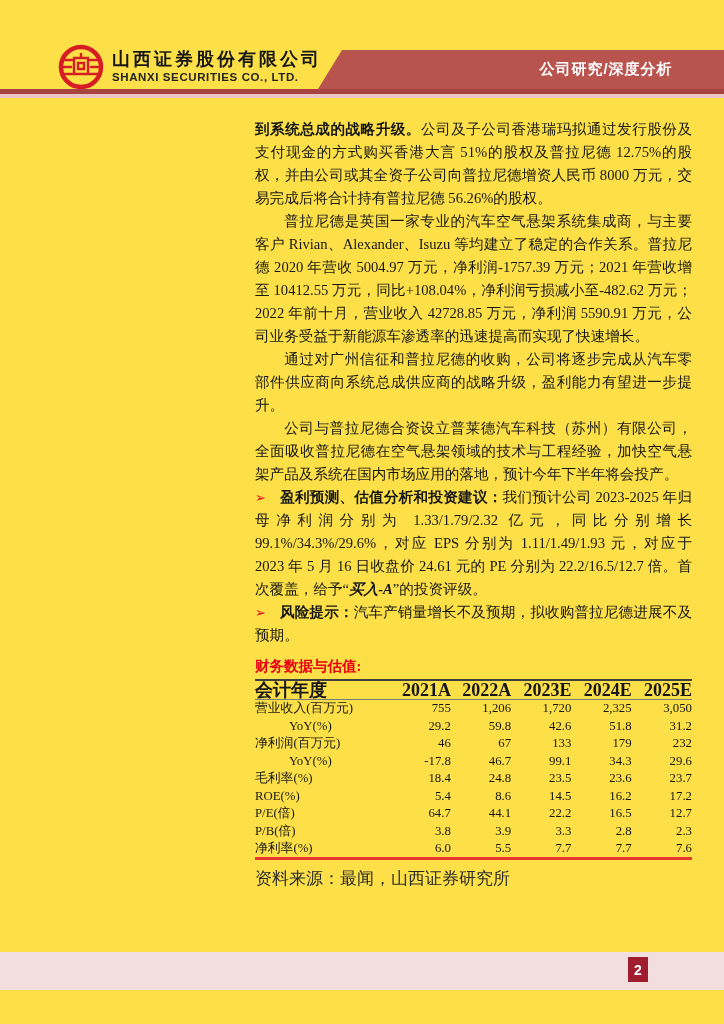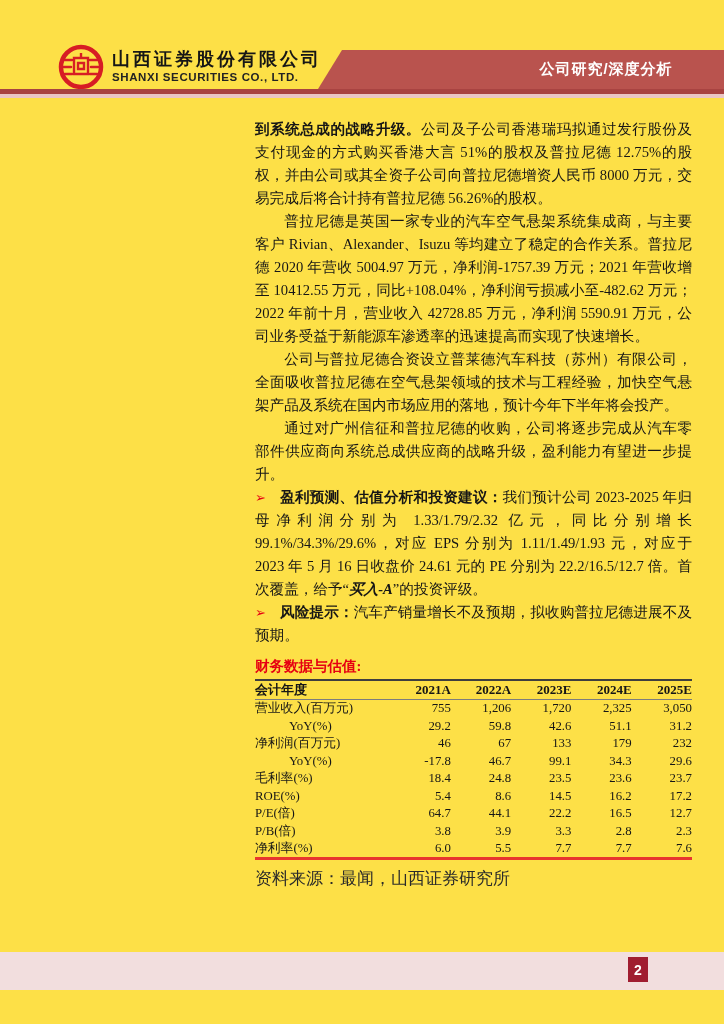--- a/index.html
+++ b/index.html
@@ -40,21 +40,21 @@
   .b-strong { font-weight:bold;font-style:italic; }
   
   .fin-title { margin-top:8px; color:#e60012; font-weight:bold; font-size:14.5px; line-height:22px; }
   table.fin {
     width:100%; border-collapse:collapse; margin-top:2px;
     font-size:12.8px; color:#161616;
   }
   table.fin thead tr { border-top:2px solid #3f3f3f; border-bottom:1px solid #7d7d7d; }
   table.fin tbody tr:last-child { border-bottom:3px solid #e8352e; }
   table.fin th, table.fin td { padding:1.5px 0; font-weight:normal; line-height:14.5px; }
-  table.fin th { font-weight:bold; font-size:13px; }
+  table.fin th { font-weight:bold; font-size:18px; }
   table.fin .lbl { text-align:left; width:135px; }
   table.fin .lbl.sub { text-align:center; padding-right:25px; }
   table.fin .num, table.fin th.num { text-align:right; width:60px; }
   .source { margin-top:7px; font-size:17px; color:#2a2a2a; }
   
   .footer-bar {
     position:absolute; left:0; top:952px; width:724px; height:38px; background:#f2dede;
   }
   .disclaimer {
     position:absolute; left:60px; top:962px; color:#a01e2e; font-weight:bold; font-style:italic;
@@ -101,23 +101,23 @@
   </div>
   <div class="rule-dark"></div>
   <div class="rule-light"></div>
 
   <div class="main">
 
     <p class="para"><span class="lead-bold">到系统总成的战略升级。</span><span>公司及子公司香港瑞玛拟通过发行股份及支付现金的方式购买香港大言 51%的股权及普拉尼德 12.75%的股权，并由公司或其全资子公司向普拉尼德增资人民币 8000 万元，交易完成后将合计持有普拉尼德 56.26%的股权。</span></p>
 
     <p class="para indent">普拉尼德是英国一家专业的汽车空气悬架系统集成商，与主要客户 Rivian、Alexander、Isuzu 等均建立了稳定的合作关系。普拉尼德 2020 年营收 5004.97 万元，净利润-1757.39 万元；2021 年营收增至 10412.55 万元，同比+108.04%，净利润亏损减小至-482.62 万元；2022 年前十月，营业收入 42728.85 万元，净利润 5590.91 万元，公司业务受益于新能源车渗透率的迅速提高而实现了快速增长。</p>
 
+    <p class="para indent">通过对广州信征和普拉尼德的收购，公司将逐步完成从汽车零部件供应商向系统总成供应商的战略升级，盈利能力有望进一步提升。</p>
+
     <p class="para indent">公司与普拉尼德合资设立普莱德汽车科技（苏州）有限公司，全面吸收普拉尼德在空气悬架领域的技术与工程经验，加快空气悬架产品及系统在国内市场应用的落地，预计今年下半年将会投产。</p>
-
-    <p class="para indent">通过对广州信征和普拉尼德的收购，公司将逐步完成从汽车零部件供应商向系统总成供应商的战略升级，盈利能力有望进一步提升。</p>
 
     <p class="para"><span class="bullet-arrow">➢</span><span class="b-label">盈利预测、估值分析和投资建议：</span><span>我们预计公司 2023-2025 年归母净利润分别为 1.33/1.79/2.32 亿元，同比分别增长 99.1%/34.3%/29.6%，对应 EPS 分别为 1.11/1.49/1.93 元，对应于 2023 年 5 月 16 日收盘价 24.61 元的 PE 分别为 22.2/16.5/12.7 倍。首次覆盖，给予“</span><span class="b-strong">买入-A</span><span>”的投资评级。</span></p>
 
     <p class="para"><span class="bullet-arrow">➢</span><span class="b-label">风险提示：</span><span>汽车产销量增长不及预期，拟收购普拉尼德进展不及预期。</span></p>
 
     <div class="fin-title">财务数据与估值:</div>
 
     <table class="fin">
       <thead>
         <tr>
@@ -136,21 +136,21 @@
           <td class="num">1,206</td>
           <td class="num">1,720</td>
           <td class="num">2,325</td>
           <td class="num">3,050</td>
         </tr>
         <tr>
           <td class="lbl sub">YoY(%)</td>
           <td class="num">29.2</td>
           <td class="num">59.8</td>
           <td class="num">42.6</td>
-          <td class="num">51.1</td>
+          <td class="num">51.8</td>
           <td class="num">31.2</td>
         </tr>
         <tr>
           <td class="lbl">净利润(百万元)</td>
           <td class="num">46</td>
           <td class="num">67</td>
           <td class="num">133</td>
           <td class="num">179</td>
           <td class="num">232</td>
         </tr>

